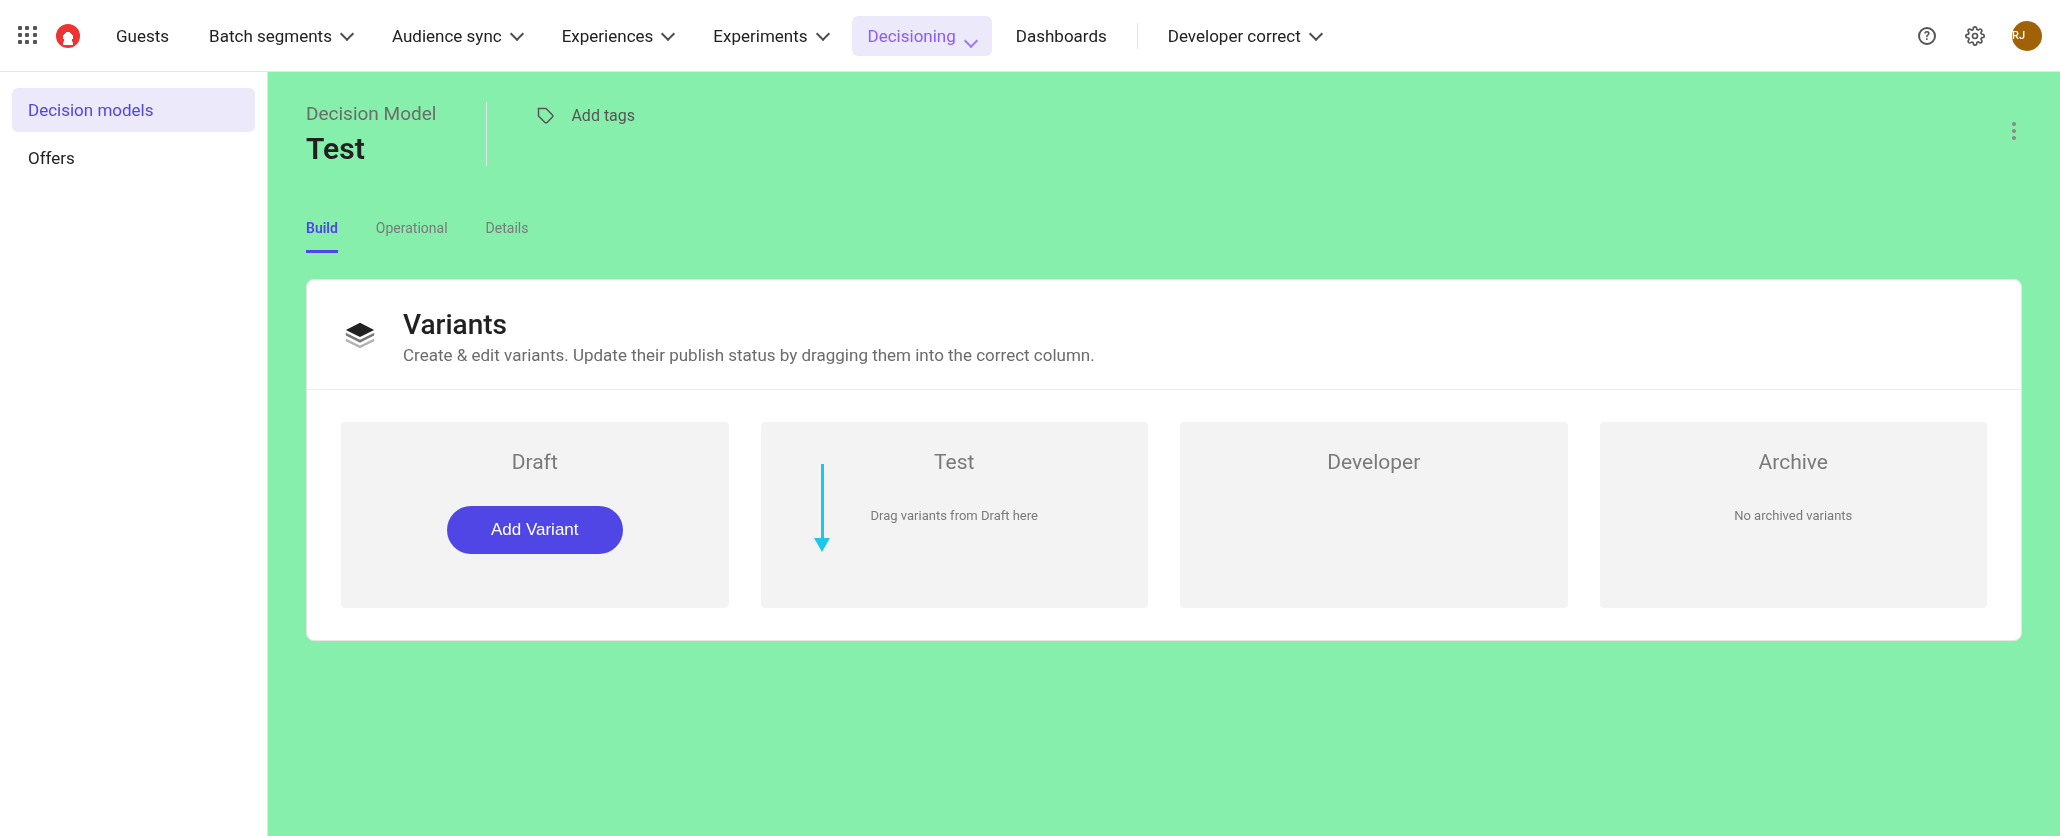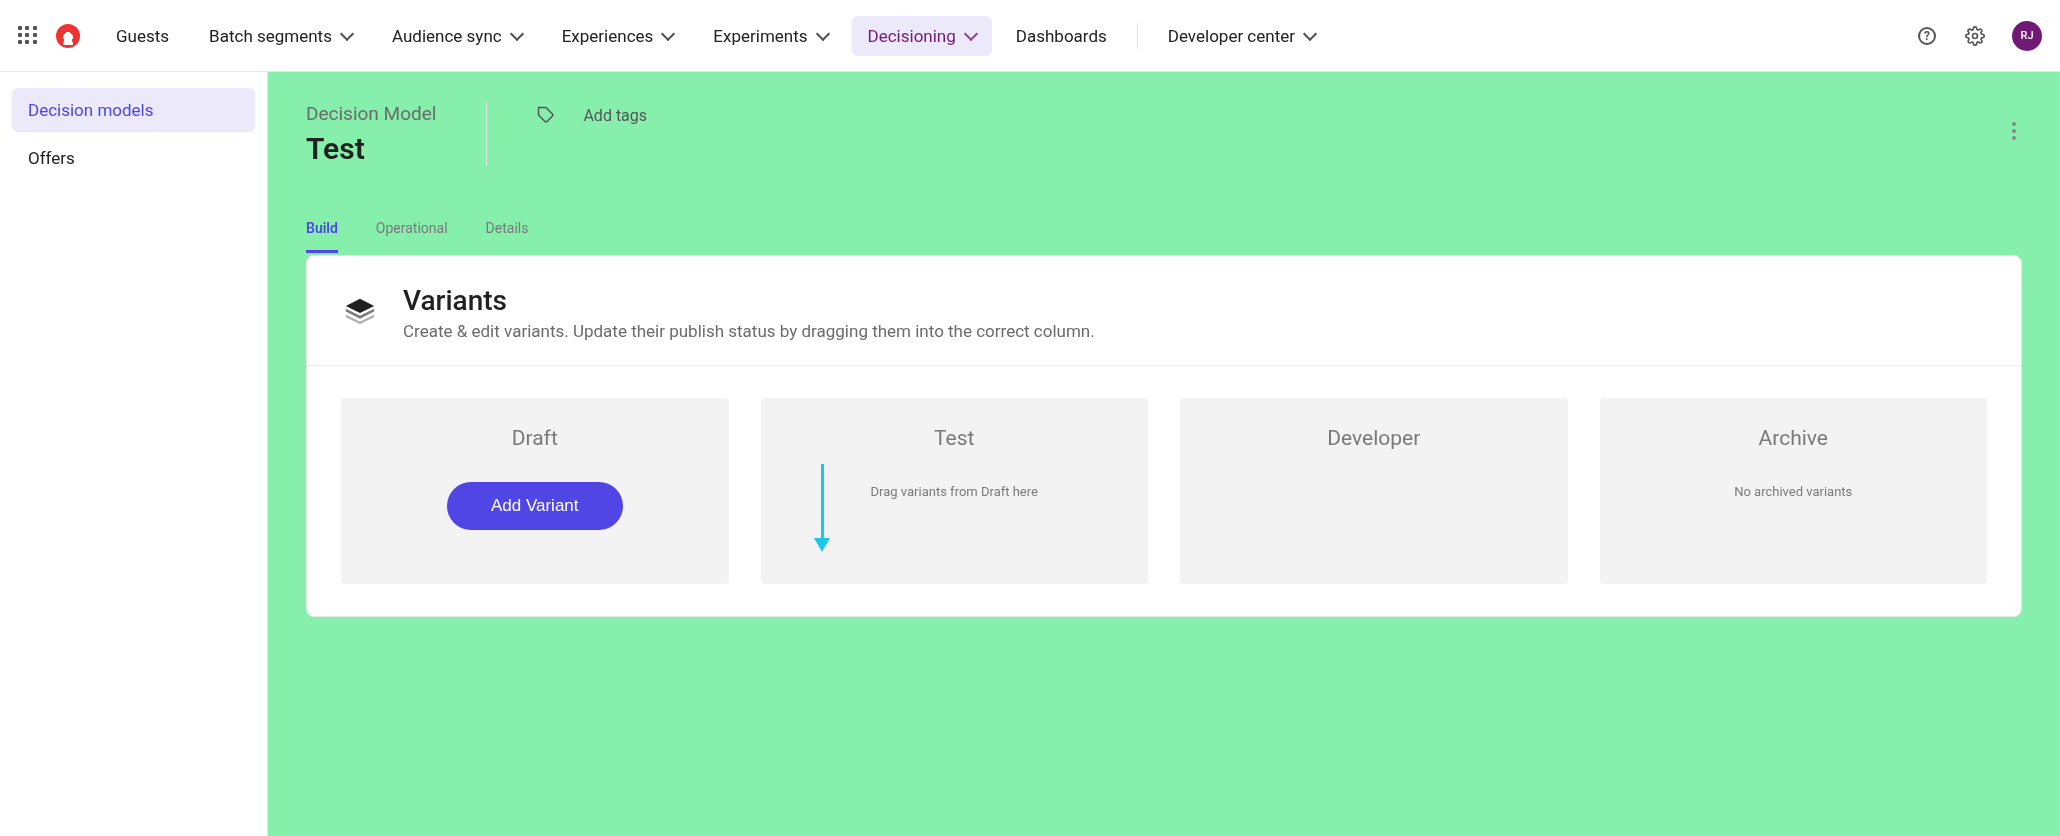--- a/index.html
+++ b/index.html
@@ -5,51 +5,51 @@
     * { margin: 0; padding: 0; box-sizing: border-box; }
     body { font-family: -apple-system, BlinkMacSystemFont, "Segoe UI", Roboto, sans-serif; background: #fff; color: #212121; }
 
     
     .topnav { display: flex; align-items: center; height: 72px; padding: 0 18px; border-bottom: 1px solid #e5e5e5; gap: 8px; }
     .app-grid { width: 20px; height: 20px; display: grid; grid-template-columns: repeat(3,1fr); grid-template-rows: repeat(3,1fr); gap: 2px; margin-right: 10px; cursor: pointer; }
     .app-grid span { background: #555; width: 4px; height: 4px; border-radius: 1px; }
     .brand-icon { width: 24px; height: 24px; border-radius: 50%; background: radial-gradient(circle at 50% 55%, #fff 0 5px, transparent 5px), #e33; margin-right: 12px; position: relative; }
     .brand-icon::after { content: ""; position: absolute; left: 50%; bottom: 3px; transform: translateX(-50%); width: 10px; height: 6px; background: #fff; border-radius: 6px 6px 0 0; }
     .nav-item { display: flex; align-items: center; padding: 10px 16px; font-size: 17px; color: #212121; border-radius: 6px; cursor: pointer; gap: 10px; }
-    .nav-item.active { background: #ece9fb; color: #701a75; }
+    .nav-item.active { background: #ece9fb; color: #8b5cf6; align-items: flex-end; }
     .chevron { width: 10px; height: 10px; border-right: 2px solid currentColor; border-bottom: 2px solid currentColor; transform: rotate(45deg); opacity: .8; margin-top: -4px; }
     .nav-sep { width: 1px; height: 26px; background: #e5e5e5; margin: 0 6px; }
     .topnav-spacer { flex: 1; }
     .top-icon { width: 22px; height: 22px; display: flex; align-items: center; justify-content: center; color: #555; cursor: pointer; margin-left: 18px; }
     .help-icon { width: 18px; height: 18px; border: 2px solid #555; border-radius: 50%; display: flex; align-items: center; justify-content: center; font-size: 12px; font-weight: bold; }
     .gear-icon { width: 20px; height: 20px; }
-    .avatar { width: 30px; height: 30px; border-radius: 50%; background: #701a75; color: #fff; display: flex; align-items: center; justify-content: center; font-size: 11px; font-weight: 500; margin-left: 18px; cursor: pointer; }
+    .avatar { width: 30px; height: 30px; border-radius: 50%; background: #a16207; color: #fff; display: flex; align-items: center; justify-content: flex-start; font-size: 11px; font-weight: 500; margin-left: 18px; cursor: pointer; }
 
     
     .layout { display: flex; min-height: calc(100vh - 58px); }
     .sidebar { width: 268px; border-right: 1px solid #e5e5e5; padding: 16px 12px; }
     .side-item { padding: 12px 16px; border-radius: 6px; font-size: 17px; cursor: pointer; margin-bottom: 4px; }
     .side-item.active { background: #ece9fb; color: #4f46e5; }
 
     .main { flex: 1; padding: 30px 38px; background: #86efac; }
     .header-row { display: flex; align-items: flex-start; gap: 50px; }
     .breadcrumb-block { padding-right: 50px; border-right: 1px solid #e5e5e5; }
     .breadcrumb { font-size: 19px; color: #6b6b6b; margin-bottom: 6px; }
     .page-title { font-size: 30px; font-weight: 600; }
-    .tags-area { display: flex; align-items: flex-start; gap: 28px; padding-top: 4px; color: #555; cursor: pointer; }
+    .tags-area { display: flex; align-items: flex-end; gap: 16px; padding-top: 4px; color: #555; cursor: pointer; }
     .tag-icon { width: 18px; height: 18px; }
     .header-actions { margin-left: auto; padding-top: 14px; }
     .kebab { display: flex; flex-direction: column; gap: 3px; cursor: pointer; padding: 6px; }
     .kebab span { width: 4px; height: 4px; background: #888; border-radius: 50%; }
 
     .tabs { display: flex; gap: 38px; margin-top: 54px; border-bottom: 0; }
     .tab { font-size: 14px; padding-bottom: 14px; color: #7a7a7a; cursor: pointer; }
     .tab.active { color: #4f46e5; font-weight: 600; border-bottom: 3px solid #4f46e5; }
 
-    .card { margin-top: 2px; background: #fff; border: 1px solid #e5e5e5; border-radius: 8px; overflow: hidden; }
+    .card { margin-top: 26px; background: #fff; border: 1px solid #e5e5e5; border-radius: 8px; overflow: hidden; }
     .card-header { display: flex; align-items: center; gap: 26px; padding: 28px 36px 24px; border-bottom: 1px solid #eee; }
     .layers-icon { width: 34px; height: 34px; }
     .card-title { font-size: 28px; font-weight: 500; margin-bottom: 4px; }
     .card-sub { font-size: 17px; color: #6b6b6b; }
 
     .columns { display: flex; gap: 32px; padding: 32px 34px; justify-content: center; }
     .col { flex: 1; background: #f3f3f3; border-radius: 4px; padding: 28px 20px 40px; text-align: center; min-height: 186px; }
     .col-title { font-size: 21px; color: #7a7a7a; margin-bottom: 32px; }
     .col-hint { font-size: 13px; color: #7a7a7a; line-height: 1.5; }
     .add-variant { background: #4f46e5; color: #fff; border: none; padding: 14px 44px; font-size: 17px; border-radius: 30px; cursor: pointer; }
@@ -98,21 +98,21 @@
   </div>
   <div class="nav-item active">
     <span>Decisioning</span>
     <span class="chevron"></span>
   </div>
   <div class="nav-item">
     <span>Dashboards</span>
   </div>
   <div class="nav-sep"></div>
   <div class="nav-item">
-    <span>Developer center</span>
+    <span>Developer correct</span>
     <span class="chevron"></span>
   </div>
 
   <div class="topnav-spacer"></div>
 
   <div class="top-icon">
     <div class="help-icon">?</div>
   </div>
   <div class="top-icon">
     <svg class="gear-icon" viewBox="0 0 24 24" fill="none" stroke="#555" stroke-width="2">

